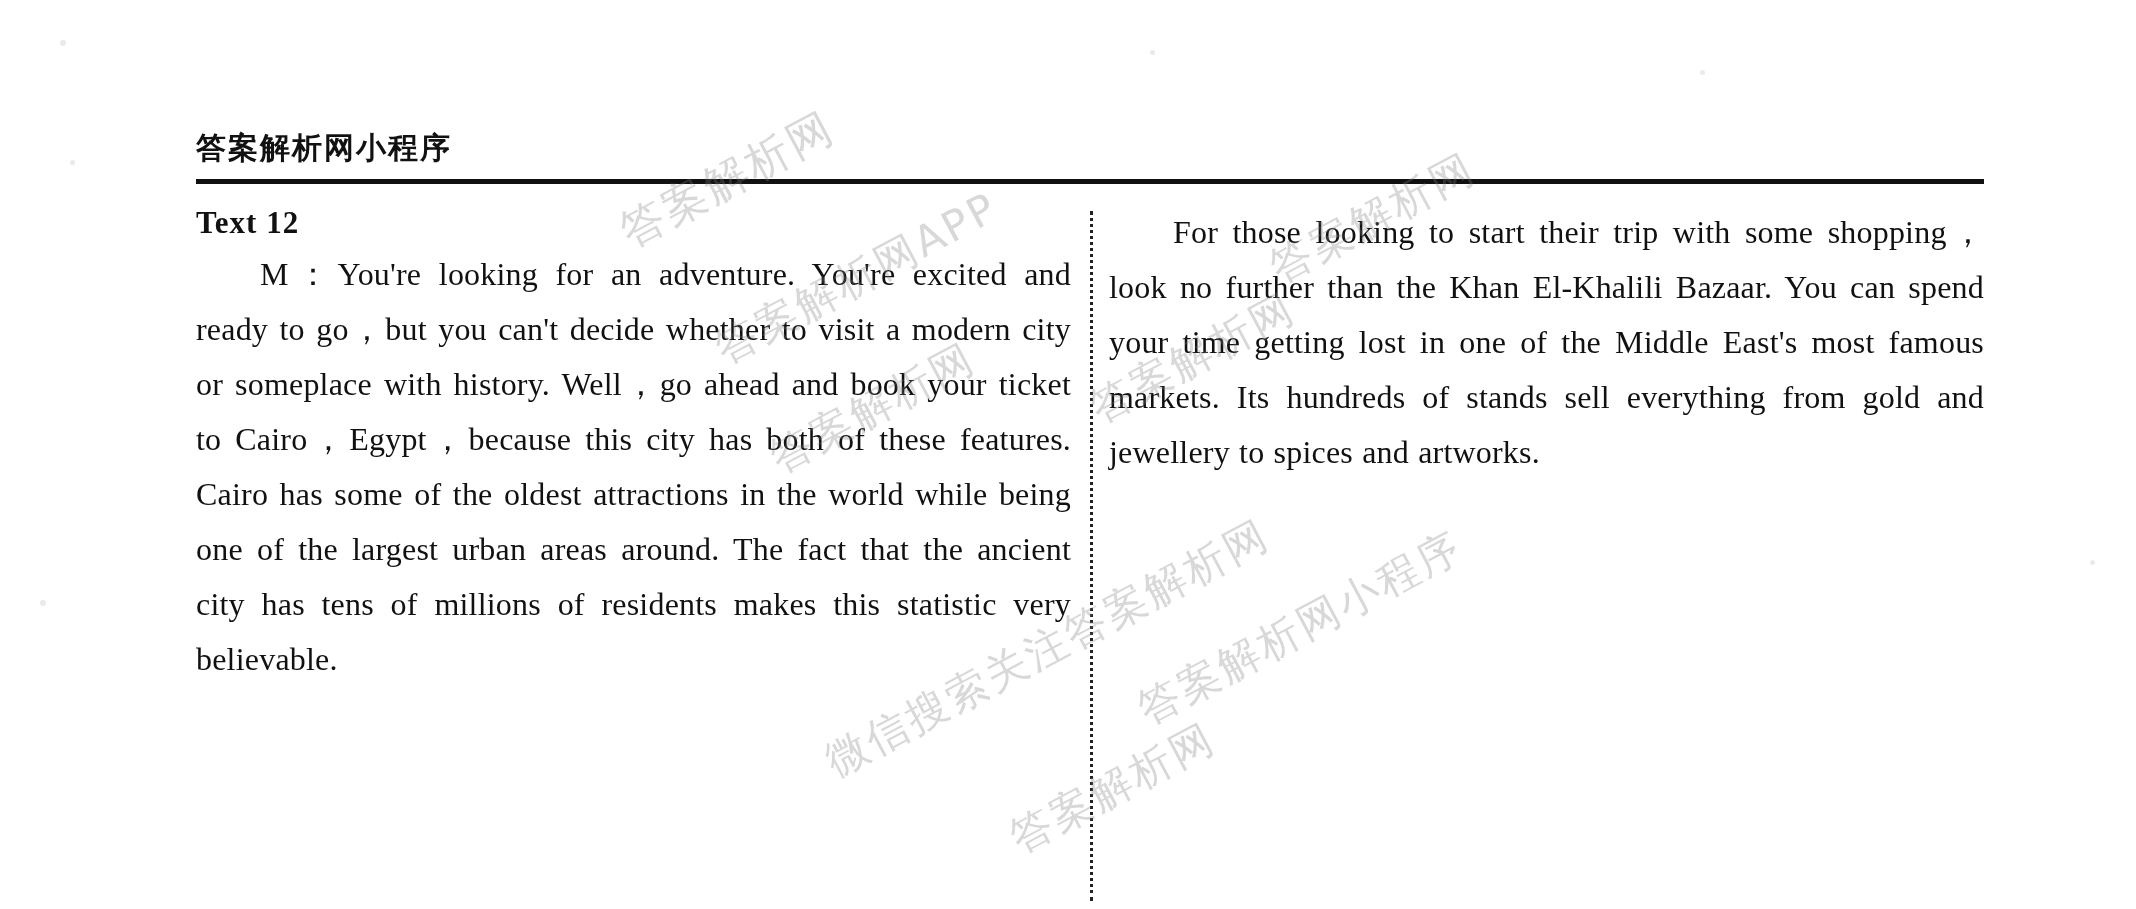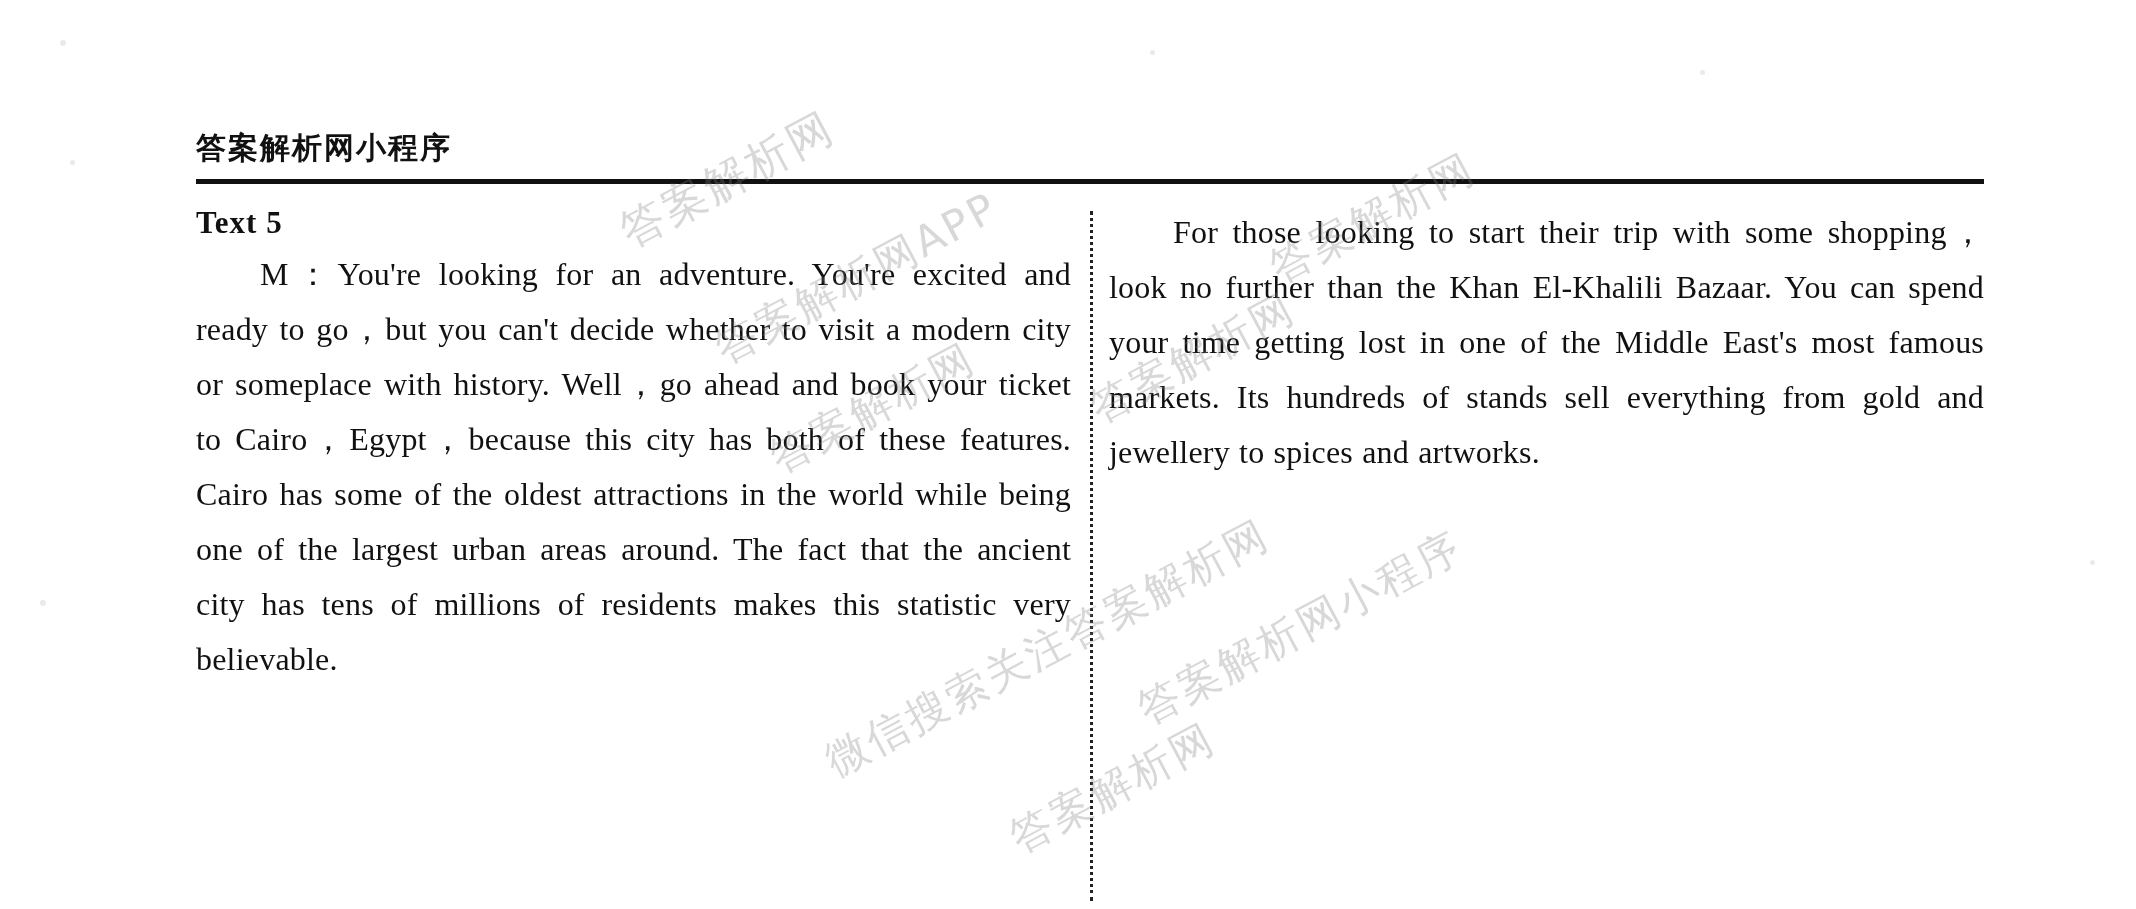--- a/index.html
+++ b/index.html
@@ -126,21 +126,21 @@
   <div class="header">
     <div class="header-title">答案解析网小程序</div>
     <div class="header-rule"></div>
   </div>
 
   <div class="columns">
 
     <div class="divider"></div>
 
     <div class="col col-left">
-      <div class="text-title">Text 5</div>
+      <div class="text-title">Text 12</div>
       <p class="para indent">M：You're looking for an adventure. You're excited and ready to go，but you can't decide whether to visit a modern city or someplace with history. Well，go ahead and book your ticket to Cairo，Egypt，because this city has both of these features. Cairo has some of the oldest attractions in the world while being one of the largest urban areas around. The fact that the ancient city has tens of millions of residents makes this statistic very believable.</p>
     </div>
 
     <div class="col col-right">
       <p class="para indent">For those looking to start their trip with some shopping，look no further than the Khan El-Khalili Bazaar. You can spend your time getting lost in one of the Middle East's most famous markets. Its hundreds of stands sell everything from gold and jewellery to spices and artworks.</p>
     </div>
 
   </div>
 
   <div class="wm wm1">答案解析网</div>

